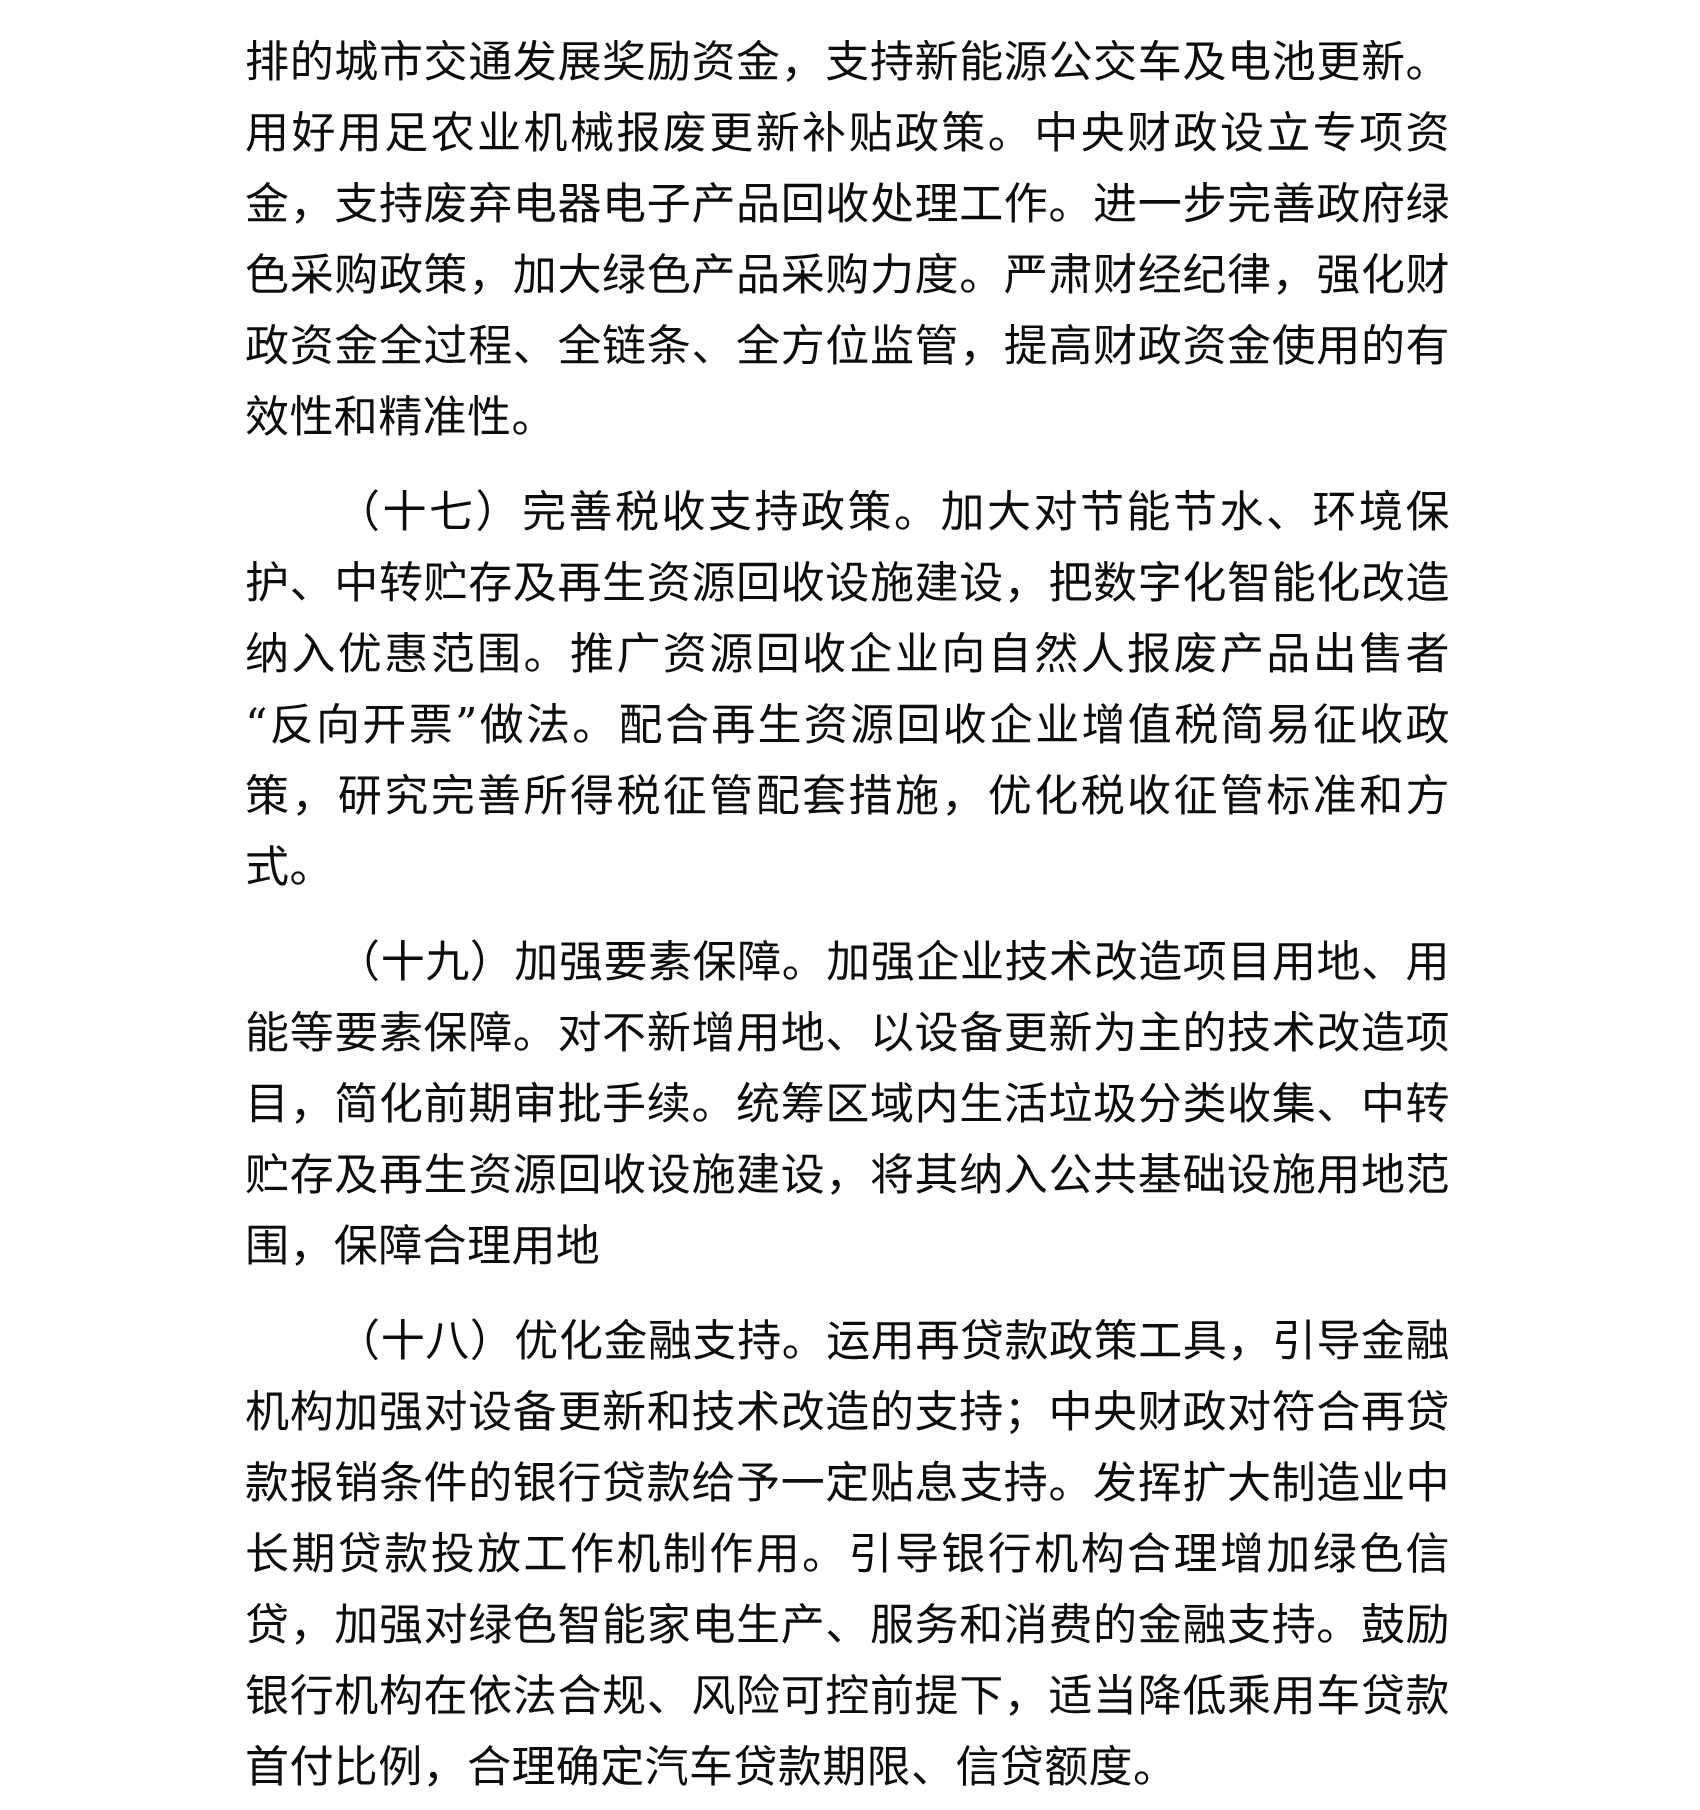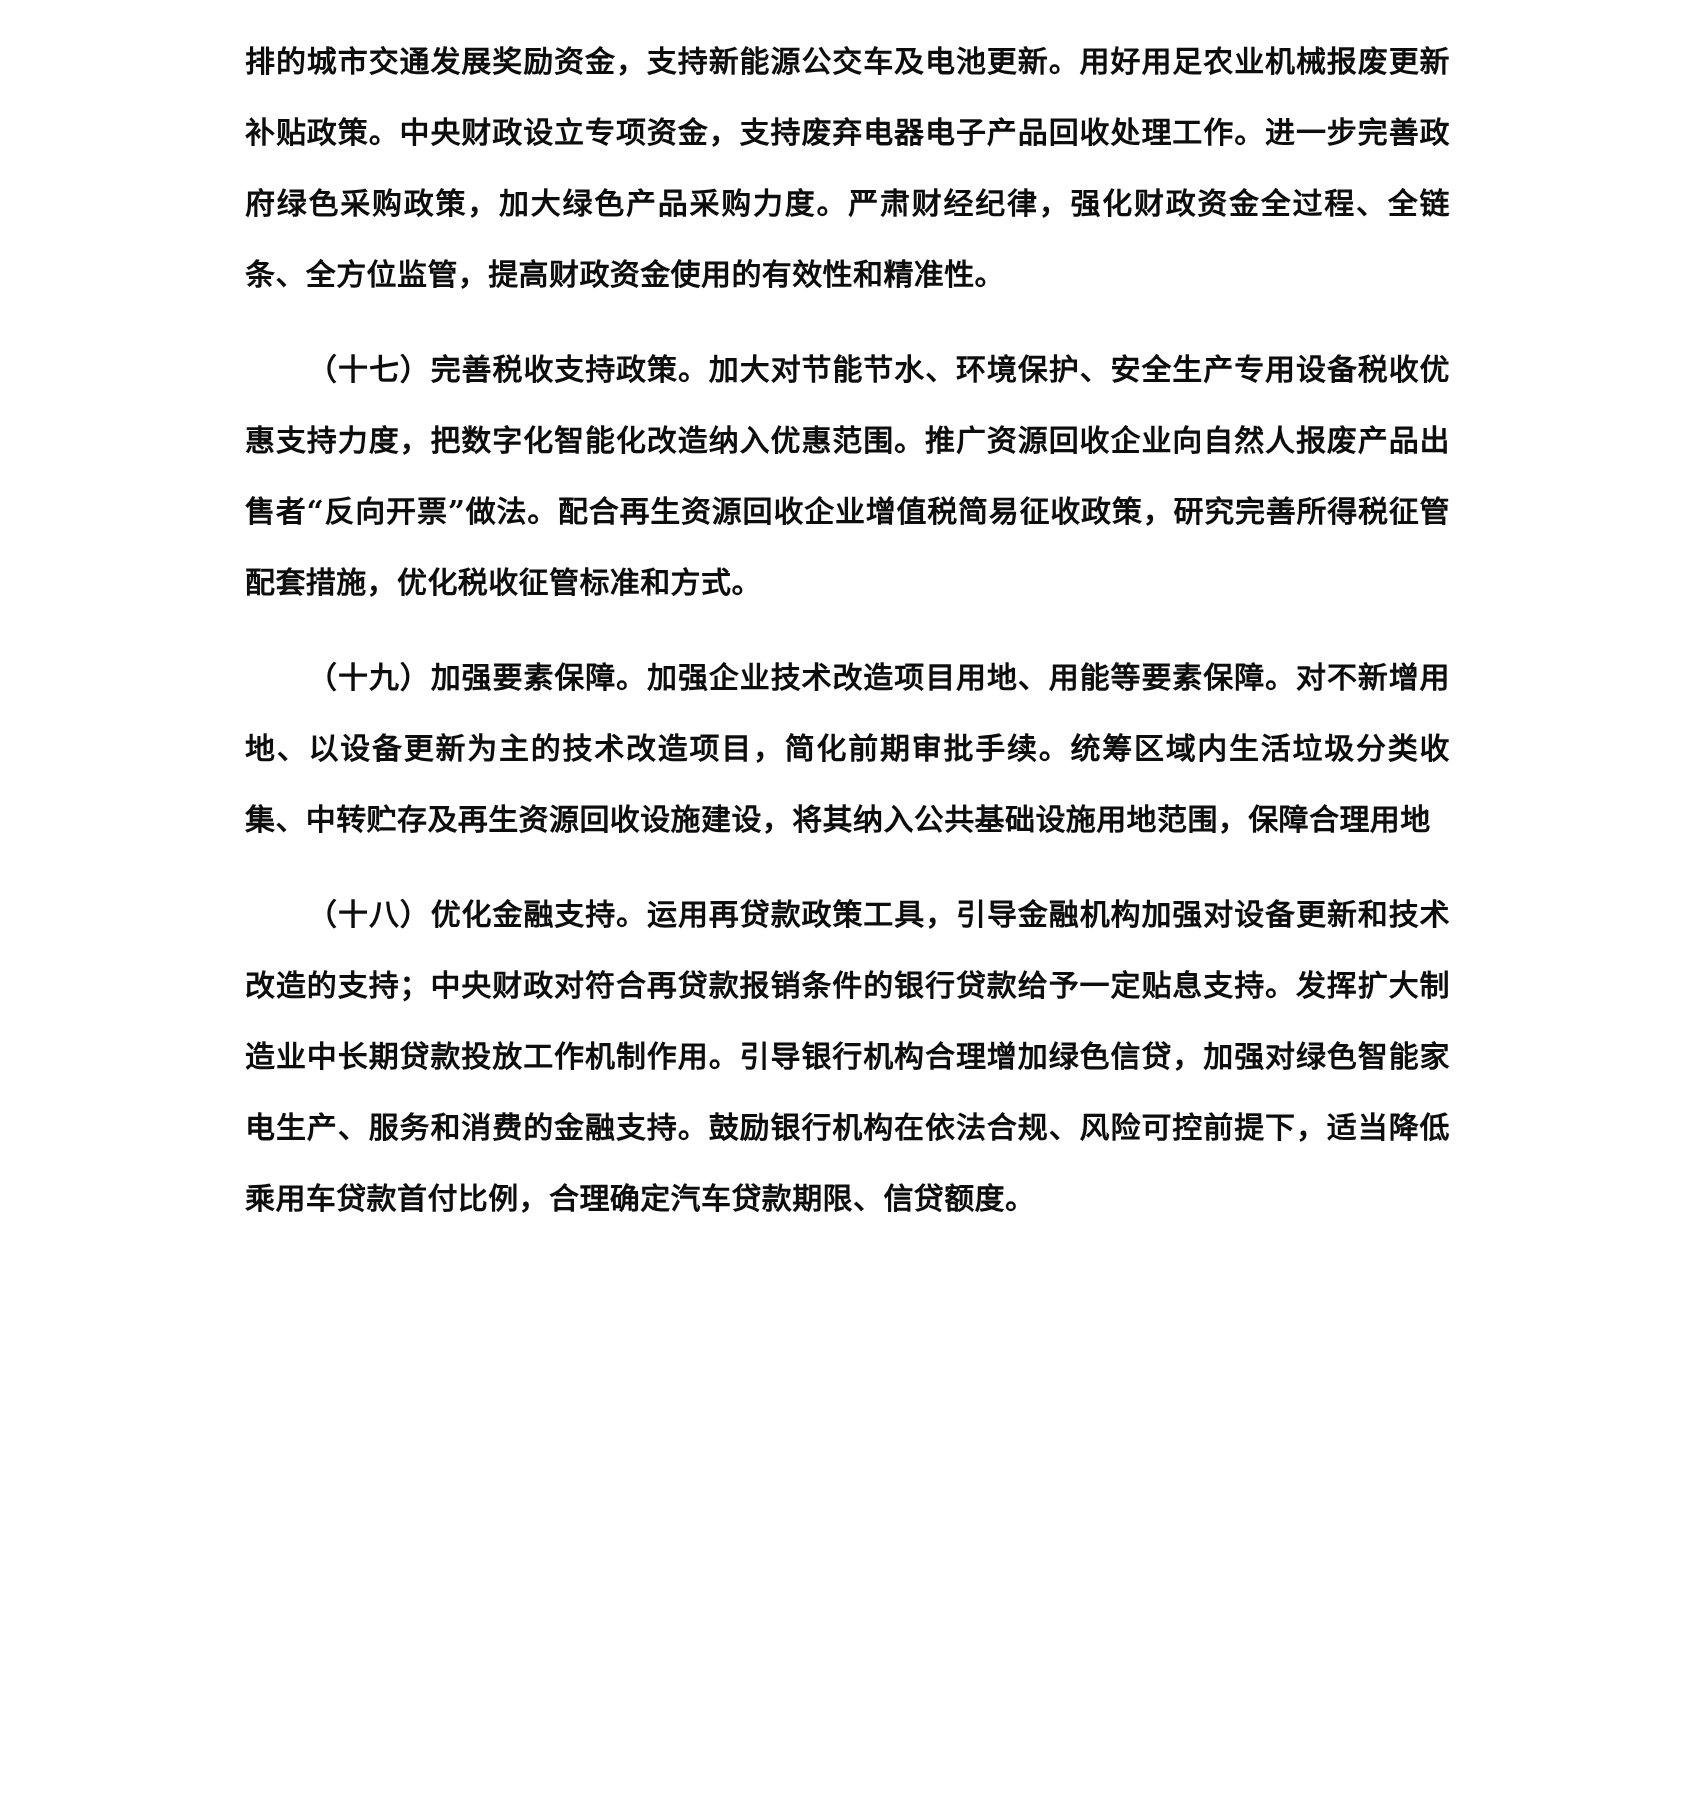--- a/index.html
+++ b/index.html
@@ -16,41 +16,40 @@
     color: #0d0d0d;
   }
   .page {
     box-sizing: border-box;
     width: 1700px;
     height: 1810px;
     padding: 26px 250px 0 245px;
     background: #ffffff;
   }
   .doc-body {
-    font-size: 30px;
+    font-size: 44px;
     line-height: 71px;
     text-align: justify;
     text-justify: inter-ideograph;
     letter-spacing: 0.4px;
-    font-weight: bold;
   }
   p.para {
     margin: 0 0 0 0;
     text-indent: 0;
   }
   p.para + p.para {
     margin-top: 24px;
   }
   p.indent {
     text-indent: 2.07em;
   }
 </style>
 </head>
 <body>
 
 <div class="page">
   <div class="doc-body">
     <p class="para">排的城市交通发展奖励资金，支持新能源公交车及电池更新。用好用足农业机械报废更新补贴政策。中央财政设立专项资金，支持废弃电器电子产品回收处理工作。进一步完善政府绿色采购政策，加大绿色产品采购力度。严肃财经纪律，强化财政资金全过程、全链条、全方位监管，提高财政资金使用的有效性和精准性。</p>
-    <p class="para indent">（十七）完善税收支持政策。加大对节能节水、环境保护、安全生产专用设备税收优惠支持力度，把数字化智能化改造纳入优惠范围。推广资源回收企业向自然人报废产品出售者“反向开票”做法。配合再生资源回收企业增值税简易征收政策，研究完善所得税征管配套措施，优化税收征管标准和方式。</p>
+    <p class="para indent">（十七）完善税收支持政策。加大对节能节水、环境保护、中转贮存及再生资源回收设施建设，把数字化智能化改造纳入优惠范围。推广资源回收企业向自然人报废产品出售者“反向开票”做法。配合再生资源回收企业增值税简易征收政策，研究完善所得税征管配套措施，优化税收征管标准和方式。</p>
     <p class="para indent">（十九）加强要素保障。加强企业技术改造项目用地、用能等要素保障。对不新增用地、以设备更新为主的技术改造项目，简化前期审批手续。统筹区域内生活垃圾分类收集、中转贮存及再生资源回收设施建设，将其纳入公共基础设施用地范围，保障合理用地</p>
     <p class="para indent">（十八）优化金融支持。运用再贷款政策工具，引导金融机构加强对设备更新和技术改造的支持；中央财政对符合再贷款报销条件的银行贷款给予一定贴息支持。发挥扩大制造业中长期贷款投放工作机制作用。引导银行机构合理增加绿色信贷，加强对绿色智能家电生产、服务和消费的金融支持。鼓励银行机构在依法合规、风险可控前提下，适当降低乘用车贷款首付比例，合理确定汽车贷款期限、信贷额度。</p>
   </div>
 </div>
 
 </body></html>

